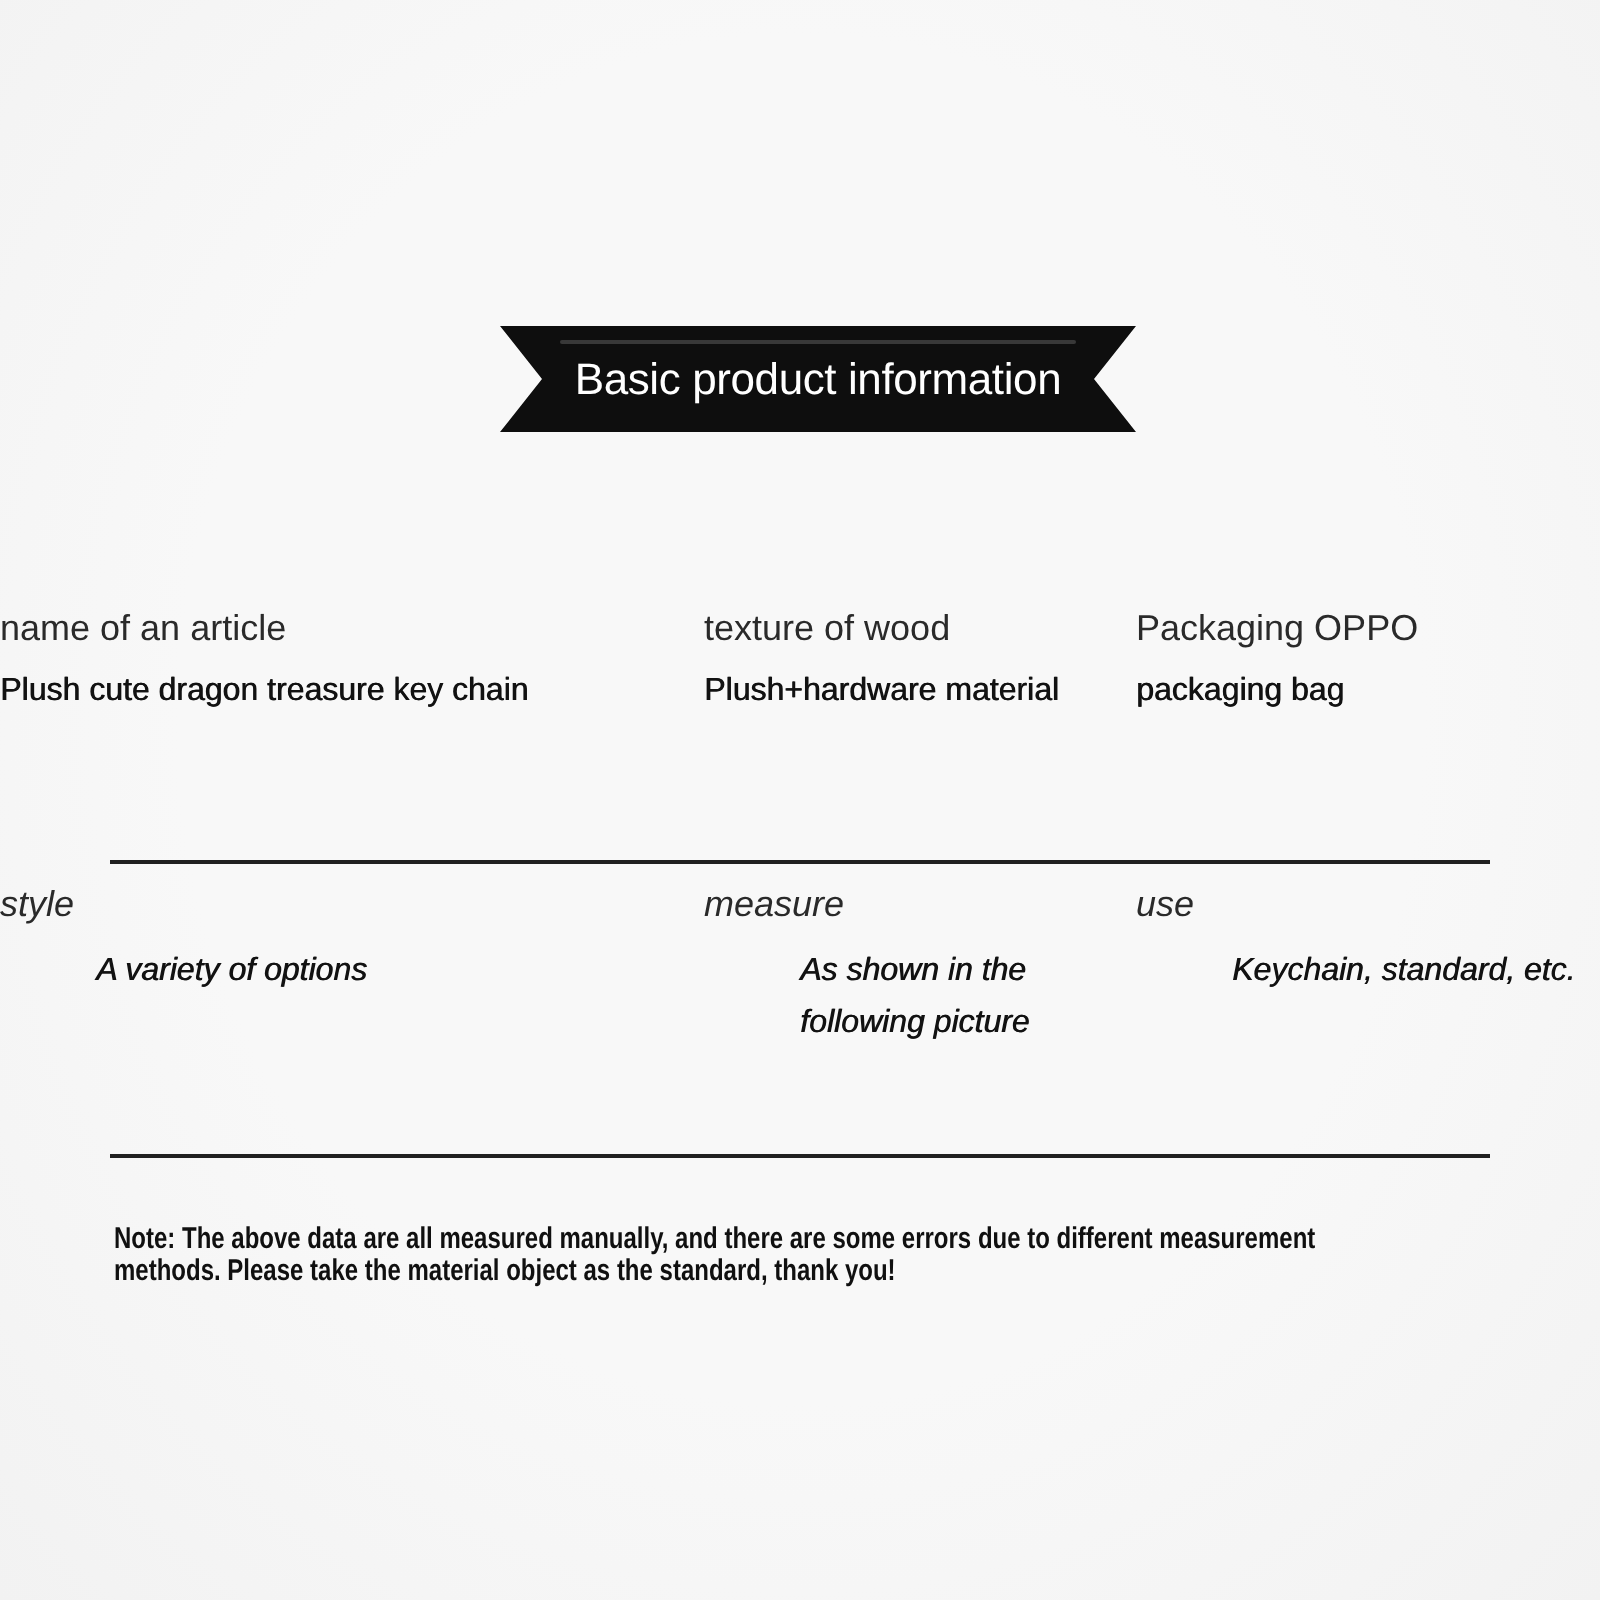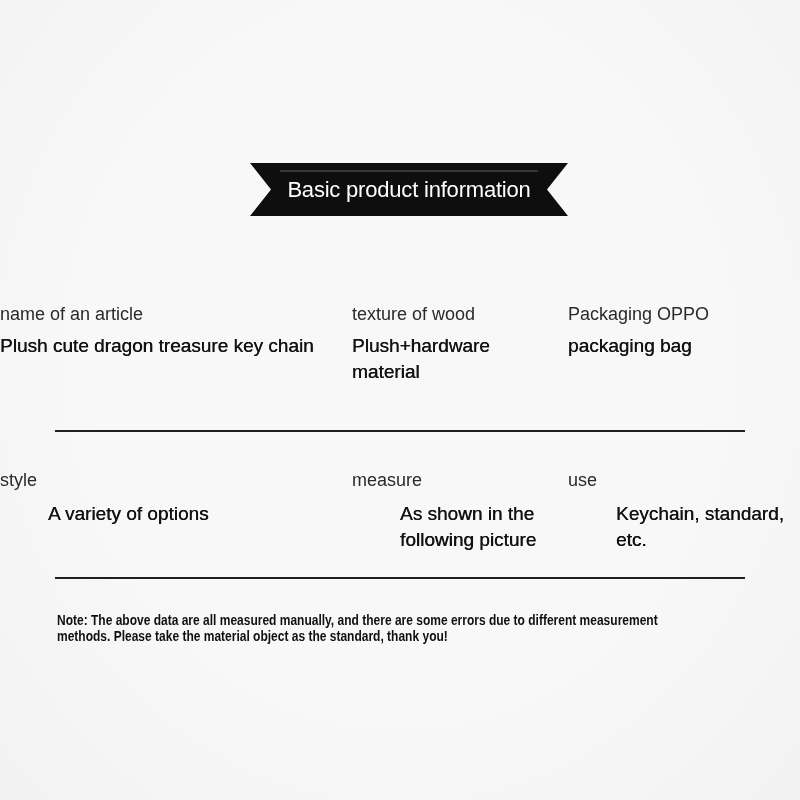--- a/index.html
+++ b/index.html
@@ -24,29 +24,29 @@
   .ribbon-title{
     font-size:22px;letter-spacing:-0.2px;color:#ffffff;
     position:relative;z-index:1;
   }
   
   .spec-row{
     position:absolute;left:0;width:800px;
     display:grid;grid-template-columns:352px 216px 232px;
   }
   .spec-row.r1{top:302px;}
-  .spec-row.r2{top:468px;}
+  .spec-row.r2{top:440px;font-style:italic;}
   .cell{}
   .cell.c2{padding-right:10px;}
   .cell.c3{}
   .cell-header{
     font-size:18px;line-height:25px;color:#2a2a2a;
   }
   .cell-value{
-    font-size:19px;line-height:26px;color:#121212;margin-top:6px;
+    font-size:16px;line-height:26px;color:#121212;margin-top:6px;
     white-space:pre-line;
     text-shadow:0.35px 0 0 currentColor;
   }
   .r2 .cell-value{margin-top:8px;margin-left:48px;}
   
   .divider{
     position:absolute;left:55px;width:690px;height:2px;background:#202020;
   }
   .divider.d1{top:430px;}
   .divider.d2{top:577px;}

